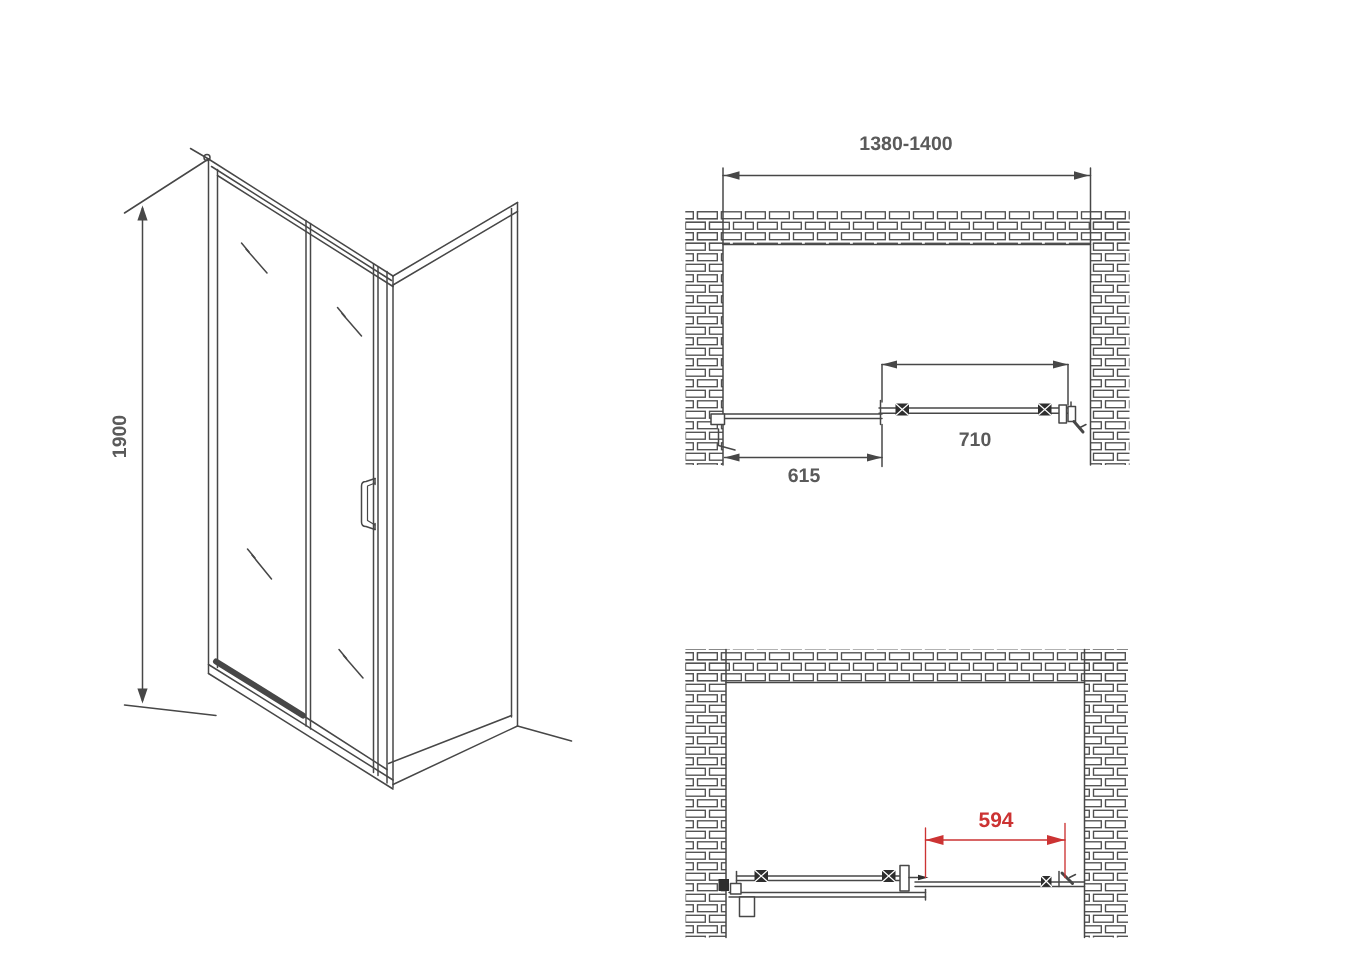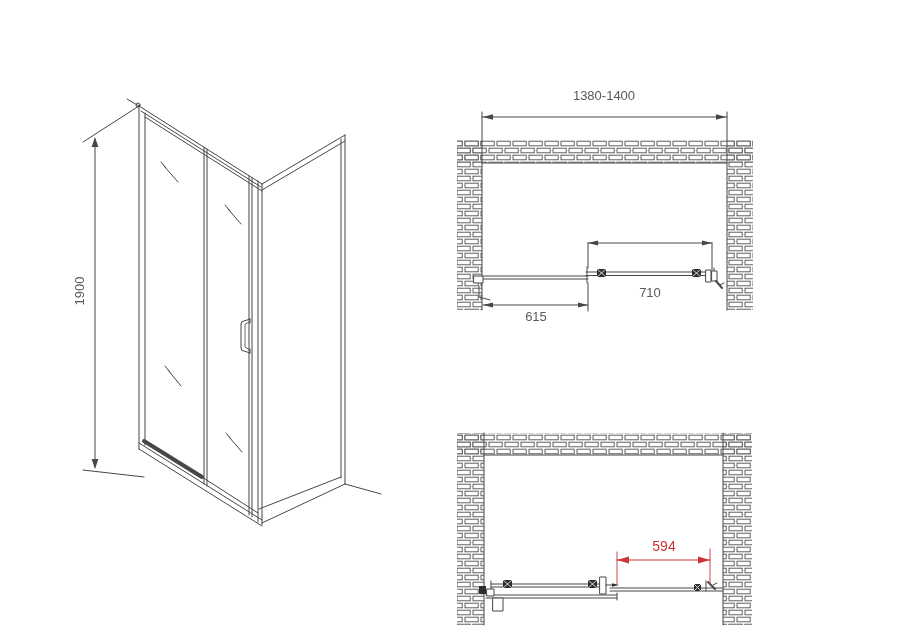--- a/index.html
+++ b/index.html
@@ -9,20 +9,21 @@
     width: 900px;
     height: 636px;
     overflow: hidden;
     font-family: "Liberation Sans", sans-serif;
   }
   .canvas {
     position: relative;
     width: 845px;
     height: 636px;
     background: #ffffff;
+    font-weight: bold;
   }
   svg { display: block; }
   text {
     font-family: "Liberation Sans", sans-serif;
   }
 </style>
 </head>
 <body>
 
 <div class="canvas">

